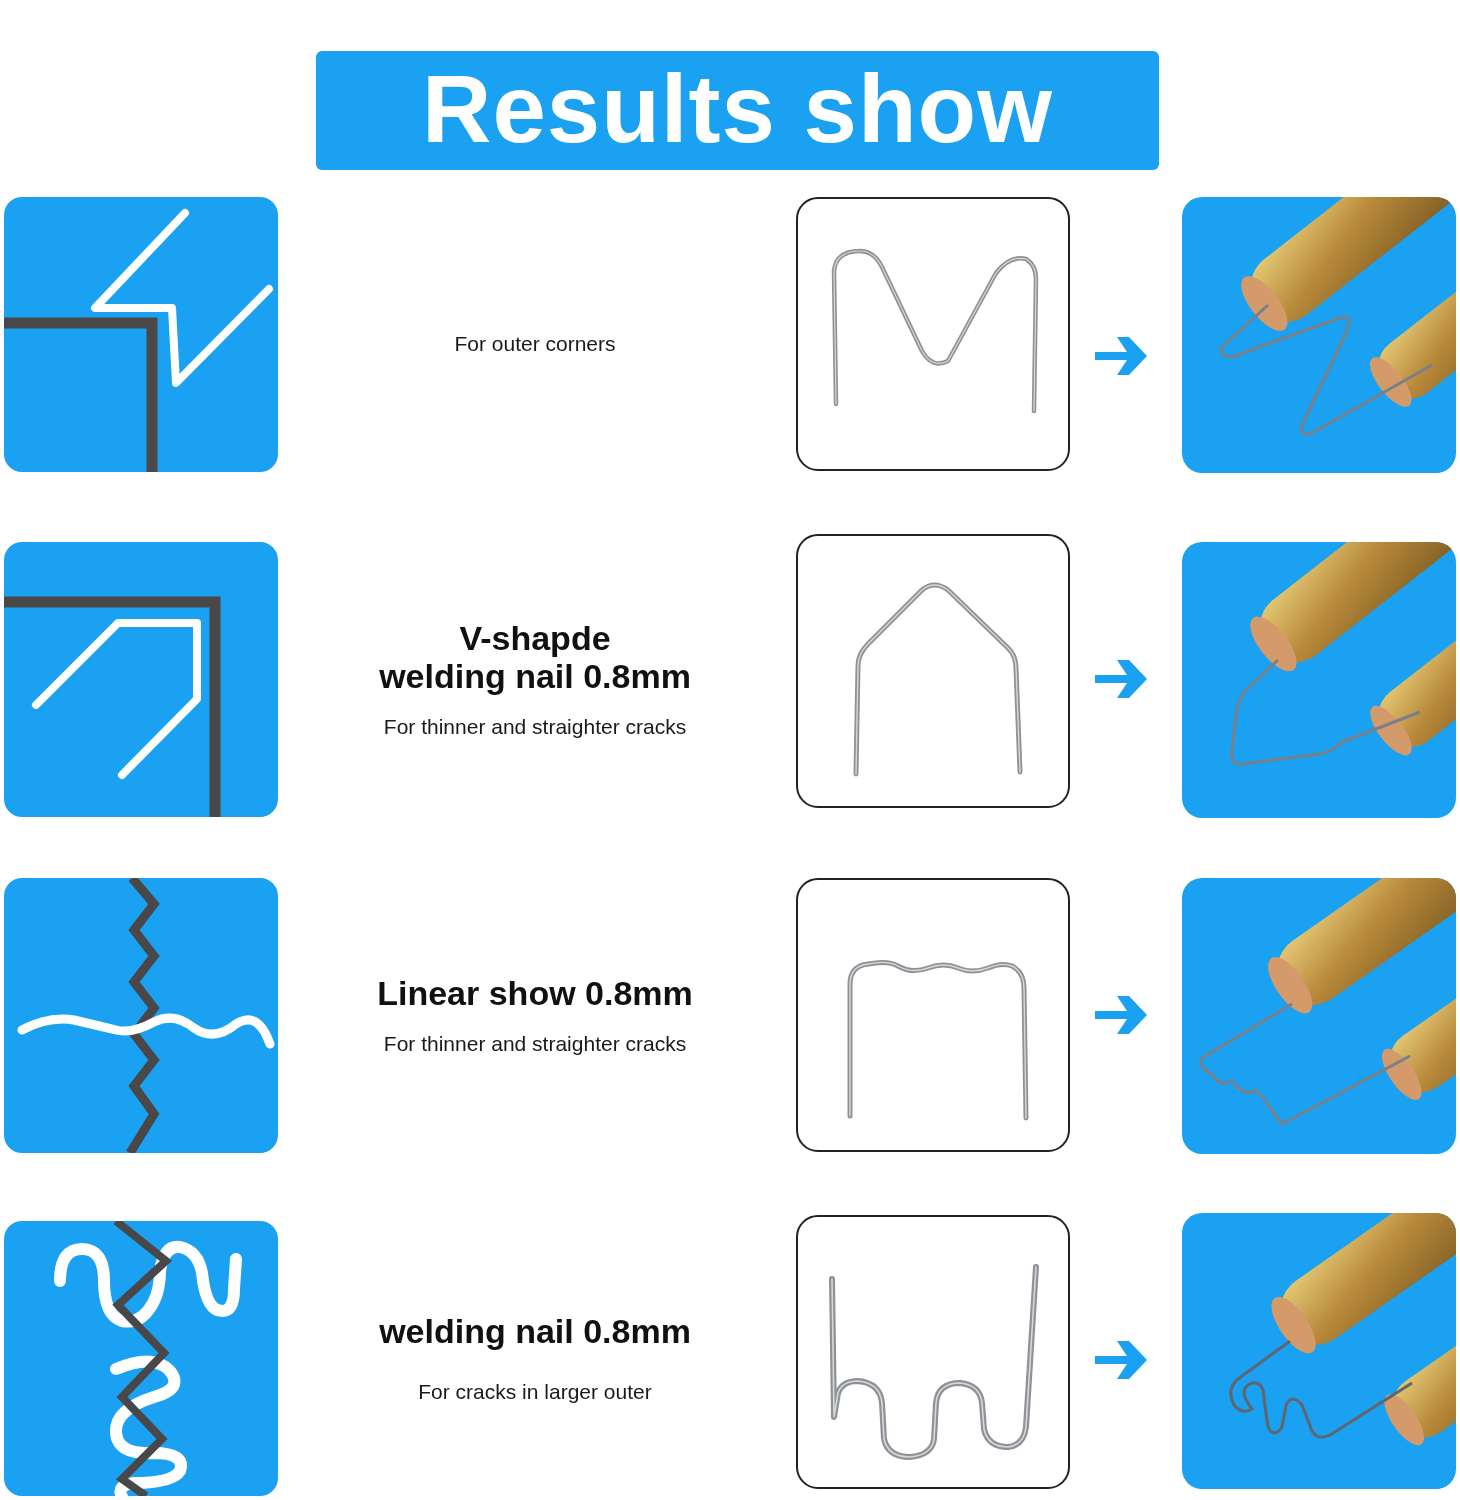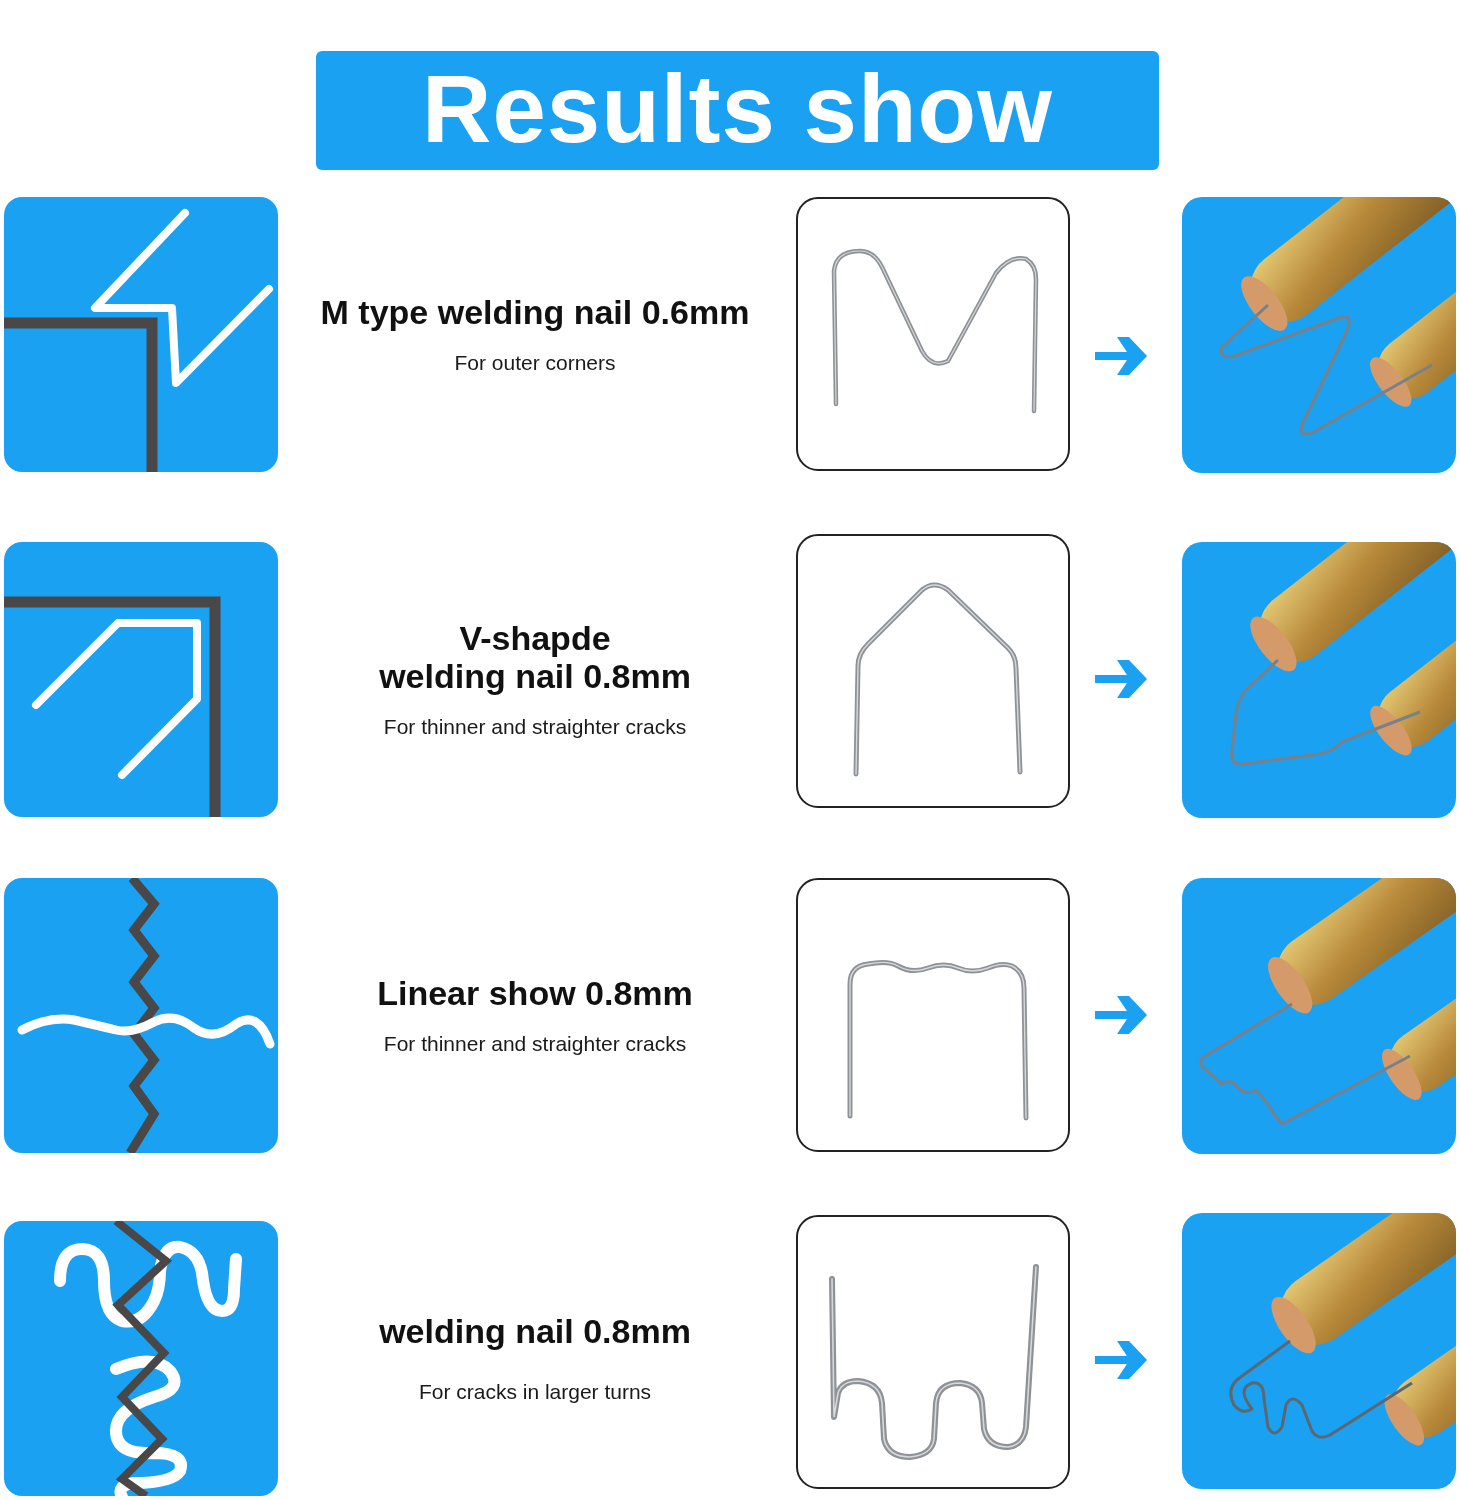--- a/index.html
+++ b/index.html
@@ -45,21 +45,20 @@
 </div>
 
 <div class="row" style="top:197px;">
   <div class="tile">
     <svg width="274" height="275" viewBox="0 0 274 275">
       <polyline points="0,126 148,126 148,275" fill="none" stroke="#4a4748" stroke-width="11"></polyline>
       <polyline points="181,16 91,111 168,111 172,186 265,92" fill="none" stroke="#fff" stroke-width="8" stroke-linecap="round" stroke-linejoin="round"></polyline>
     </svg>
   </div>
   <div class="text-block">
-    <div class="title">M type welding nail 0.6mm</div>
     <div class="subtitle">For outer corners</div>
   </div>
   <div class="frame">
     <svg width="270" height="270" viewBox="0 0 270 270">
       <path d="M38,205 L36,72 Q38,52 62,52 Q76,52 84,68 L124,152 Q134,170 150,162 L198,74 Q212,56 228,60 Q238,66 238,80 L236,212" fill="none" stroke="#8e9296" stroke-width="4.5" stroke-linecap="round" stroke-linejoin="round"></path>
       <path d="M38,205 L36,72 Q38,52 62,52 Q76,52 84,68 L124,152 Q134,170 150,162 L198,74 Q212,56 228,60 Q238,66 238,80 L236,212" fill="none" stroke="#d6d8da" stroke-width="1.2" stroke-linecap="round"></path>
     </svg>
   </div>
   <svg class="arrow" style="top:136px;" viewBox="0 0 58 46">
     <path d="M2,19 H34 L24,4 H36 L54,23 L36,42 H24 L34,27 H2 Z" fill="#1aa1f1"></path>
@@ -174,21 +173,21 @@
 <div class="row" style="top:1221px;">
   <div class="tile">
     <svg width="274" height="275" viewBox="0 0 274 275">
       <path d="M56,60 Q56,28 78,28 Q100,28 100,60 Q100,94 118,100 Q138,104 150,80 Q156,68 156,50 Q160,24 176,26 Q194,30 198,52 Q202,90 218,90 Q230,90 230,68 L232,38" fill="none" stroke="#fff" stroke-width="12" stroke-linecap="round"></path>
       <path d="M112,148 Q150,132 166,150 Q180,168 150,176 Q112,188 112,210 Q112,234 150,232 Q182,232 176,250 Q168,262 130,262 Q112,264 118,276" fill="none" stroke="#fff" stroke-width="12" stroke-linecap="round"></path>
       <polyline points="112,0 162,40 114,84 160,132 118,176 158,218 118,258 142,275" fill="none" stroke="#4a4748" stroke-width="8"></polyline>
     </svg>
   </div>
   <div class="text-block">
     <div class="title">welding nail 0.8mm</div>
-    <div class="subtitle" style="margin-top:26px;">For cracks in larger turns</div>
+    <div class="subtitle" style="margin-top:26px;">For cracks in larger outer</div>
   </div>
   <div class="frame" style="top:-6px;">
     <svg width="270" height="270" viewBox="0 0 270 270">
       <path d="M34,62 L36,200 L40,176 Q44,164 60,164 Q82,166 84,186 L86,222 Q90,240 112,240 Q134,238 136,222 L138,186 Q140,166 162,166 Q182,168 184,186 L186,212 Q190,230 210,230 Q226,228 228,210 L238,50" fill="none" stroke="#8e9296" stroke-width="6" stroke-linecap="round" stroke-linejoin="round"></path>
       <path d="M34,62 L36,200 L40,176 Q44,164 60,164 Q82,166 84,186 L86,222 Q90,240 112,240 Q134,238 136,222 L138,186 Q140,166 162,166 Q182,168 184,186 L186,212 Q190,230 210,230 Q226,228 228,210 L238,50" fill="none" stroke="#d6d8da" stroke-width="1.6" stroke-linecap="round"></path>
     </svg>
   </div>
   <svg class="arrow" style="top:116px;" viewBox="0 0 58 46">
     <path d="M2,19 H34 L24,4 H36 L54,23 L36,42 H24 L34,27 H2 Z" fill="#1aa1f1"></path>
   </svg>

